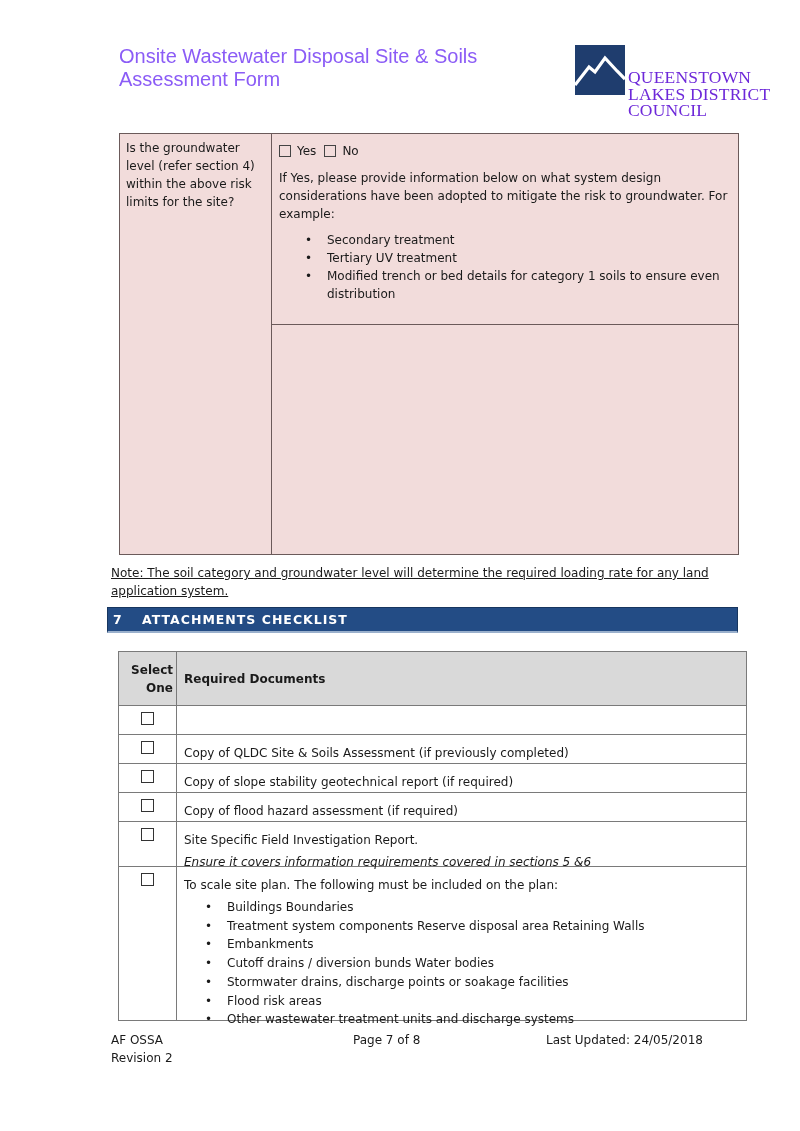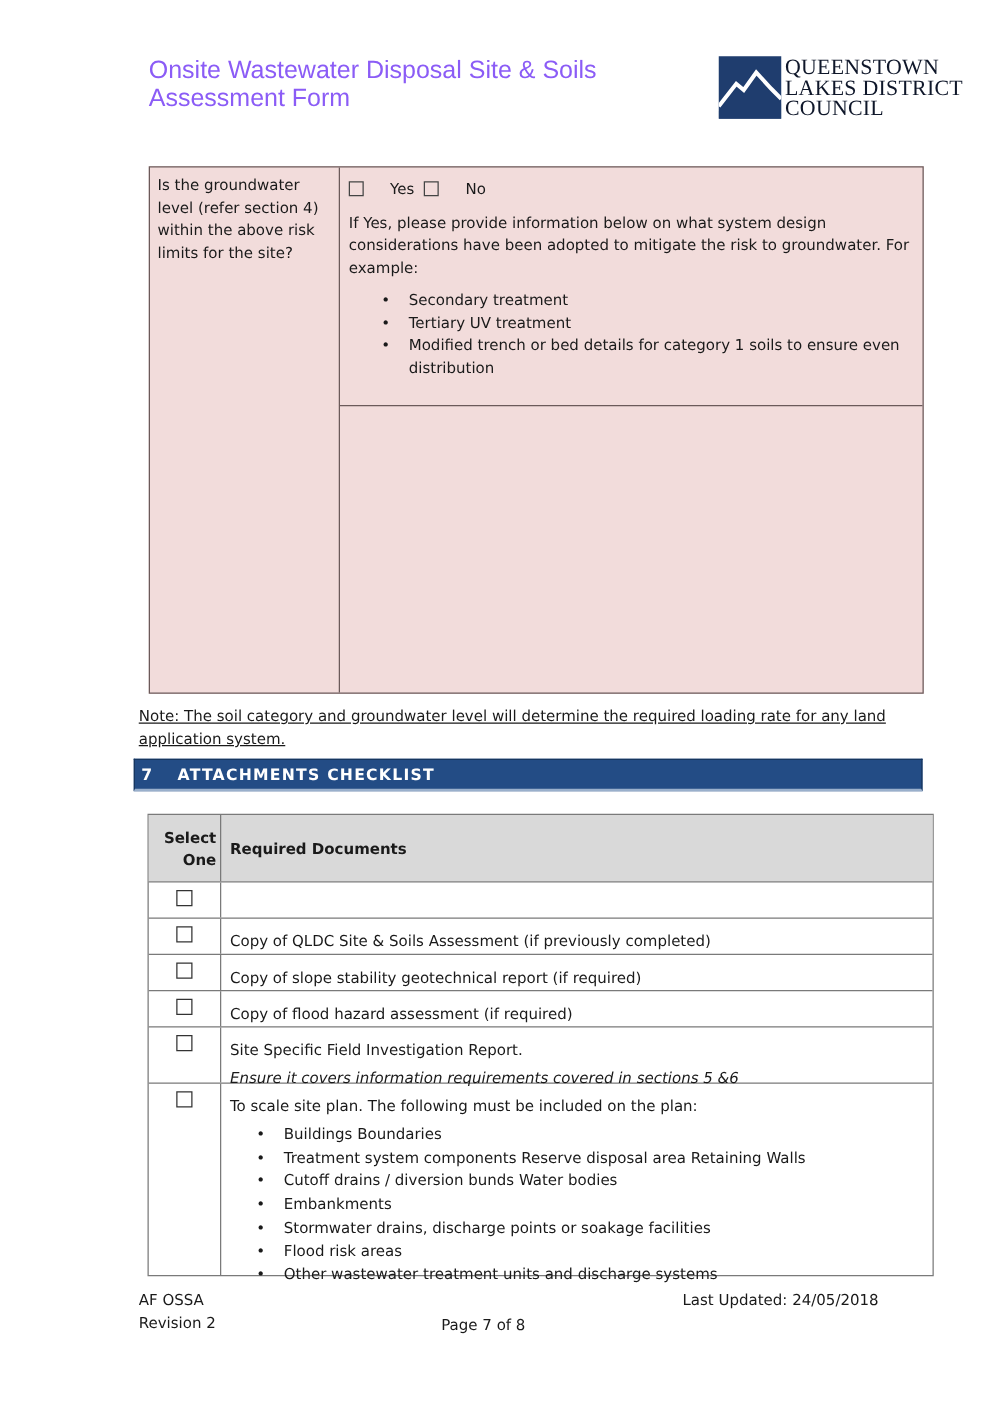--- a/index.html
+++ b/index.html
@@ -4,32 +4,32 @@
 <style>
   * { box-sizing: border-box; margin: 0; padding: 0; }
   html, body { width: 800px; height: 1131px; background: #ffffff; }
   body { position: relative; font-family: "Liberation Sans", sans-serif; color: #1a1a1a; overflow: hidden; }
 
   .doc-title { position: absolute; left: 119px; top: 45px; width: 430px; font-size: 20px; line-height: 23px; color: #8b5cf6; font-family: "Liberation Sans", sans-serif; }
 
   .logo { position: absolute; left: 575px; top: 45px; height: 52px; display: flex; align-items: stretch; }
   .logo-mark { width: 50px; height: 50px; background: #1f3d6e; position: relative; }
   .logo-mark svg { position: absolute; left: 0; top: 0; }
-  .logo-text { margin-left: 3px; font-family: "Liberation Serif", serif; color: #0f172a; font-size: 17.5px; line-height: 16.5px; letter-spacing: 0.2px; }
+  .logo-text { margin-left: 3px; font-family: "Liberation Serif", serif; color: #6d28d9; font-size: 17.5px; line-height: 16.5px; letter-spacing: 0.2px; margin-top: 24px; }
 
   .body-text { font-family: "DejaVu Sans", sans-serif; font-size: 12px; line-height: 18px; color: #1a1a1a; }
 
   
   .gw-table { position: absolute; left: 119px; top: 133px; width: 620px; height: 422px; border: 1px solid #6b5a5a; background: #f2dcdb; }
   .gw-left { position: absolute; left: 0; top: 0; width: 152px; height: 100%; border-right: 1px solid #6b5a5a; padding: 5px 6px; }
   .gw-right-top { position: absolute; left: 152px; top: 0; right: 0; height: 191px; border-bottom: 1px solid #6b5a5a; padding: 8px 7px; }
   .gw-right-bottom { position: absolute; left: 152px; top: 191px; right: 0; bottom: 0; }
 
   .yn { display: flex; align-items: center; gap: 8px; margin-bottom: 9px; }
-  .yn-opt { display: flex; align-items: center; gap: 21px; }
+  .yn-opt { display: flex; align-items: center; gap: 6px; }
   .cb { display: inline-block; width: 12px; height: 12px; border: 1px solid #444; background: transparent; }
   .cb-white { background: #fff; width: 13px; height: 13px; border: 1px solid #333; }
 
   .bullets { list-style: none; margin: 8px 0 0 26px; }
   .bullets li { position: relative; padding-left: 22px; }
   .bullets li::before { content: "•"; position: absolute; left: 0; top: 0; }
 
   .note { position: absolute; left: 111px; top: 564px; width: 630px; text-decoration: underline; }
 
   .section-banner { position: absolute; left: 107px; top: 607px; width: 631px; height: 26px; background: #234c85; border: 1px solid #17365f; border-bottom: 2px solid #9ab0cc; color: #ffffff; font-family: "DejaVu Sans", sans-serif; font-weight: bold; font-size: 12.5px; letter-spacing: 1px; display: flex; align-items: center; }
@@ -45,21 +45,21 @@
   .checklist .header .c1 { justify-content: flex-start; align-items: center; padding: 0 3px; font-weight: bold; line-height: 18px; text-align: right; }
   .checklist .header .c2 { display: flex; align-items: center; font-weight: bold; }
   .checklist .r-std { height: 29px; }
   .checklist .r-two { height: 45px; }
   .checklist .r-list { height: 154px; }
   .checklist .italic { font-style: italic; margin-top: 4px; }
   .checklist .bullets { margin: 4px 0 0 21px; line-height: 18.7px; }
 
   .footer { position: absolute; top: 1031px; left: 111px; width: 600px; }
   .footer .f-left { position: absolute; left: 0; top: 0; }
-  .footer .f-mid { position: absolute; left: 242px; top: 0; margin-top: 20px; }
+  .footer .f-mid { position: absolute; left: 242px; top: 0; }
   .footer .f-right { position: absolute; left: 435px; top: 0; }
 </style>
 </head>
 <body>
 
 <div class="doc-title">
   <div>Onsite Wastewater Disposal Site &amp; Soils</div>
   <div>Assessment Form</div>
 </div>
 
@@ -147,22 +147,22 @@
   </div>
   <div class="row r-list">
     <div class="c1">
         <span class="cb cb-white"></span>
       </div>
     <div class="c2">
       <div>To scale site plan. The following must be included on the plan:</div>
       <ul class="bullets">
         <li>Buildings Boundaries</li>
         <li>Treatment system components Reserve disposal area Retaining Walls</li>
+        <li>Embankments</li>
         <li>Cutoff drains / diversion bunds Water bodies</li>
-        <li>Embankments</li>
         <li>Stormwater drains, discharge points or soakage facilities</li>
         <li>Flood risk areas</li>
         <li>Other wastewater treatment units and discharge systems</li>
       </ul>
     </div>
   </div>
 </div>
 
 <div class="footer body-text">
   <div class="f-left">

